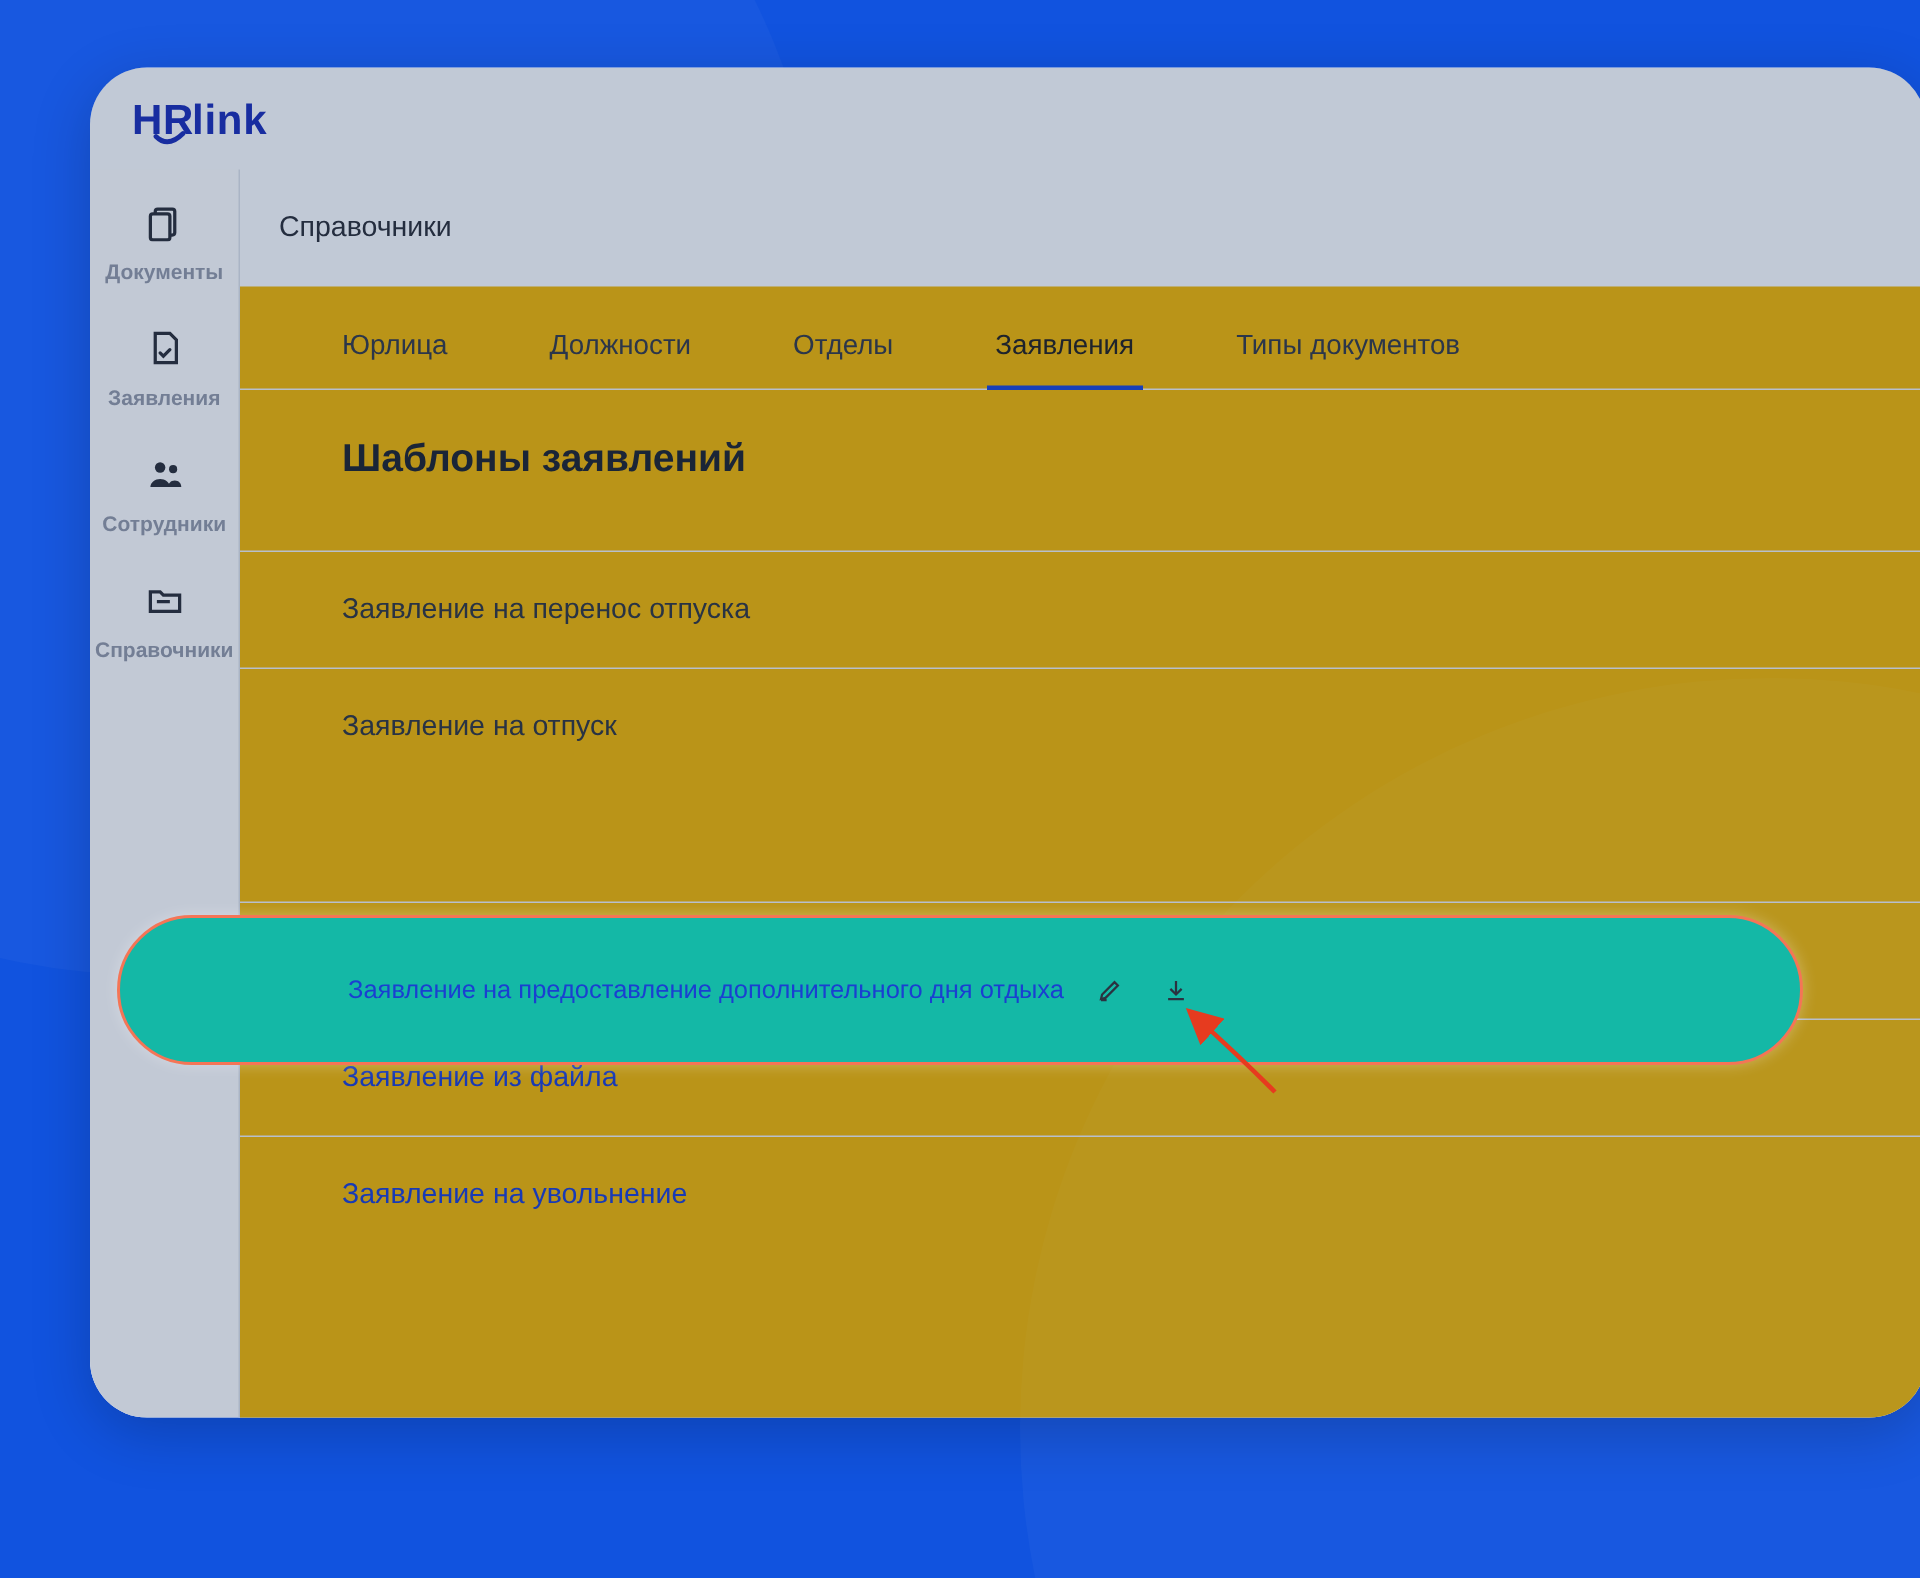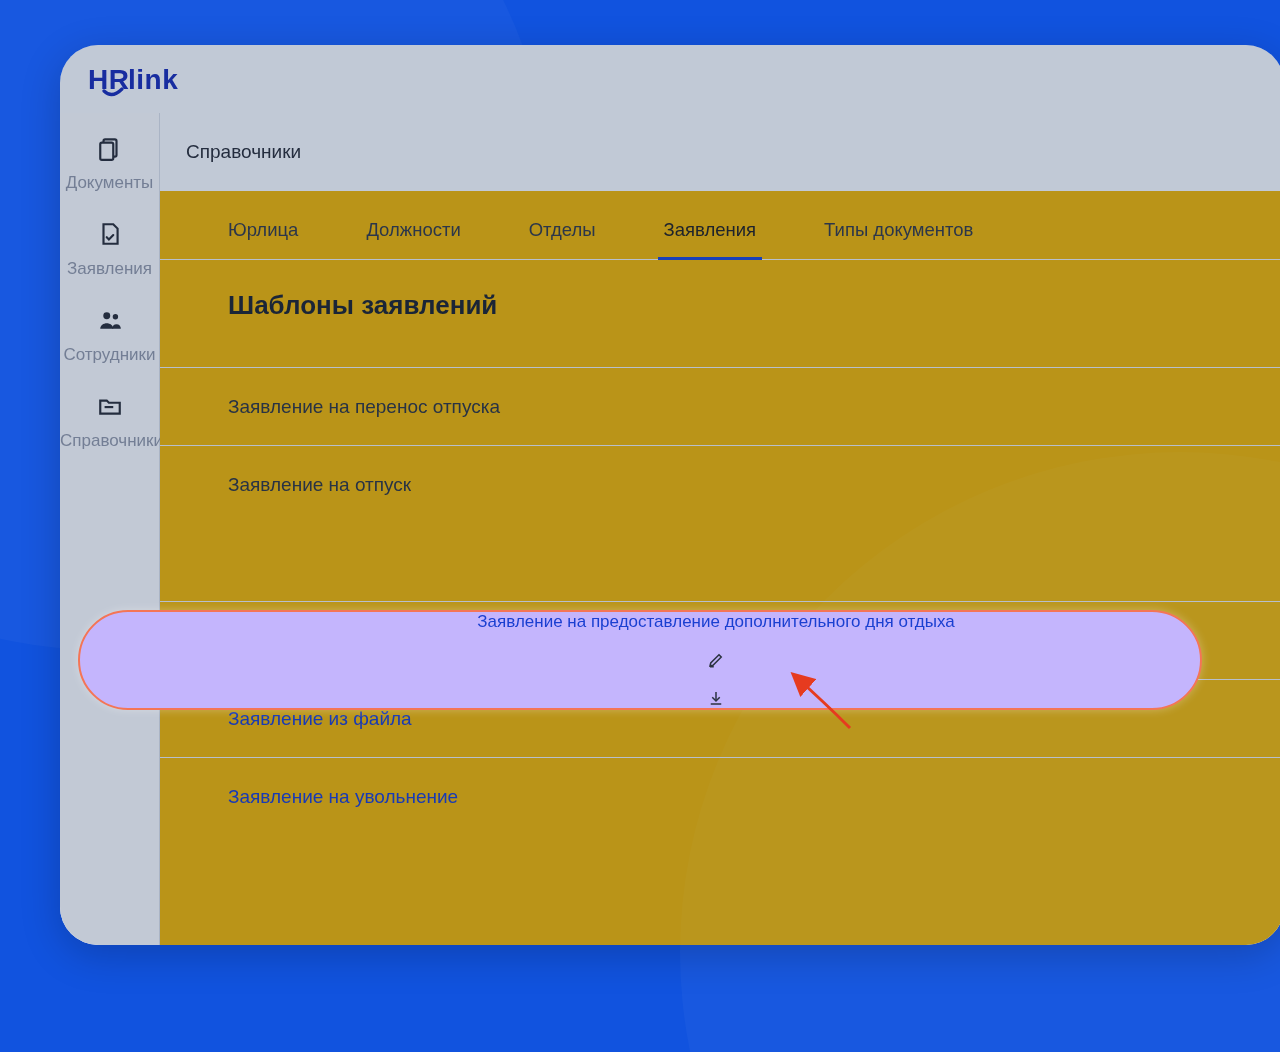--- a/index.html
+++ b/index.html
@@ -75,22 +75,23 @@
     cursor: pointer;
   }
   .side-item .ic {
     font-size: 22px;
     color: #2a2f3a;
     display: block;
     margin-bottom: 6px;
   }
   .side-item .ic svg { width:26px; height:26px; }
   .side-item .lbl {
-    font-size: 17px;
+    font-size: 14px;
     color: #8f97a8;
+    font-weight: bold;
   }
 
   .content {
     position: absolute;
     left: 100px;
     right: 0;
     top: 68px;
     bottom: 0;
     padding: 0;
   }
@@ -171,30 +172,29 @@
   .row.plain .title { color: #2f3641; }
   .row.link  .title { color: #1a3fd1; font-weight: 500; }
 
   
   .highlight {
     position: absolute;
     left: 78px;
     width: 1124px;
     height: 100px;
     top: 610px;
-    background: #c4b5fd;
+    background: #14b8a6;
     border: 2.5px solid #f47556;
     border-radius: 56px;
     z-index: 6;
     box-shadow: 0 0 10px rgba(255,255,255,0.3);
     display: flex;
     align-items: center;
     padding-left: 152px;
     gap: 18px;
-    flex-direction: column;
   }
   .highlight .title { color: #1a3fd1; font-size: 17px; font-weight: 500; cursor:pointer;}
   .highlight .icon-btn {
     width: 26px; height: 26px;
     display: inline-flex; align-items:center; justify-content:center;
     color: #2b3240; cursor:pointer;
   }
   .highlight .icon-btn svg { width:18px; height:18px; stroke:currentColor; fill:none; stroke-width:2; }
 
   

